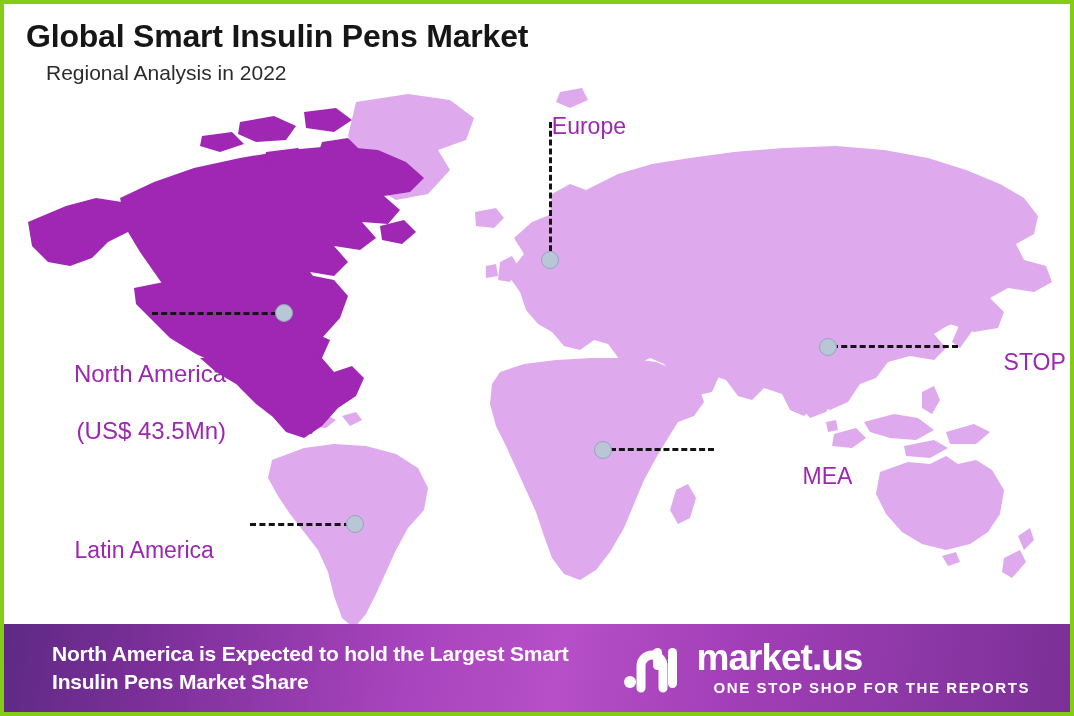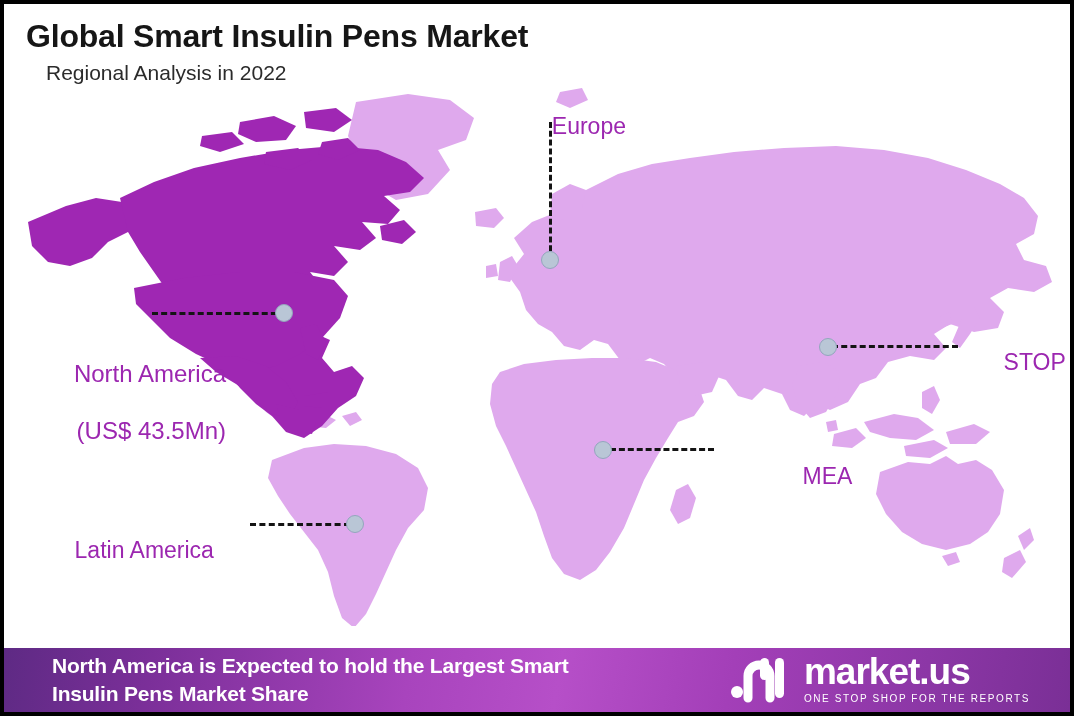--- a/index.html
+++ b/index.html
@@ -8,21 +8,21 @@
     background: #ffffff;
   }
   body {
     font-family: "Liberation Sans", sans-serif;
   }
   .infographic {
     position: relative;
     width: 1074px;
     height: 716px;
     box-sizing: border-box;
-    border: 4px solid #000000;
+    border: 4px solid #84cc16;
     background: #ffffff;
     overflow: hidden;
   }
 
   
   .header {
     position: absolute;
     left: 0;
     top: 0;
     width: 100%;
@@ -91,21 +91,21 @@
   }
   .region-label.big { font-size: 24px; }
   .label-center { text-align: right; }
 
   
   .footer {
     position: absolute;
     left: 0;
     bottom: 0;
     width: 100%;
-    height: 64px;
+    height: 88px;
     background: linear-gradient(100deg,
        #5e2a84 0%,
        #7b2f99 14%,
        #a844bd 38%,
        #b64fc8 52%,
        #a33fb8 68%,
        #8c37a6 86%,
        #7a2f96 100%);
     z-index: 40;
     display: flex;
@@ -117,39 +117,40 @@
   .footer-text {
     color: #ffffff;
     font-size: 21px;
     font-weight: bold;
     line-height: 1.32;
     letter-spacing: -0.2px;
     max-width: 700px;
   }
   .logo {
     display: flex;
-    align-items: flex-start;
+    align-items: flex-end;
     gap: 10px;
     padding-right: 14px;
   }
   .logo-mark { display: block; }
   .logo-text-wrap { display: flex; flex-direction: column; align-items: flex-start; }
   .logo-word {
     color: #ffffff;
     font-size: 37px;
     font-weight: bold;
     line-height: 0.95;
     letter-spacing: -1px;
   }
   .logo-tag {
     color: #ffffff;
-    font-size: 10px;
-    font-weight: normal;
+    font-size: 15px;
+    font-weight: bold;
     letter-spacing: 1.6px;
     margin-top: 4px;
+    margin-left: 17px;
   }
 </style>
 </head>
 <body>
 
 <div class="infographic">
 
   <div class="header">
     <div class="title">Global Smart Insulin Pens Market</div>
     <div class="subtitle">Regional Analysis in 2022</div>

